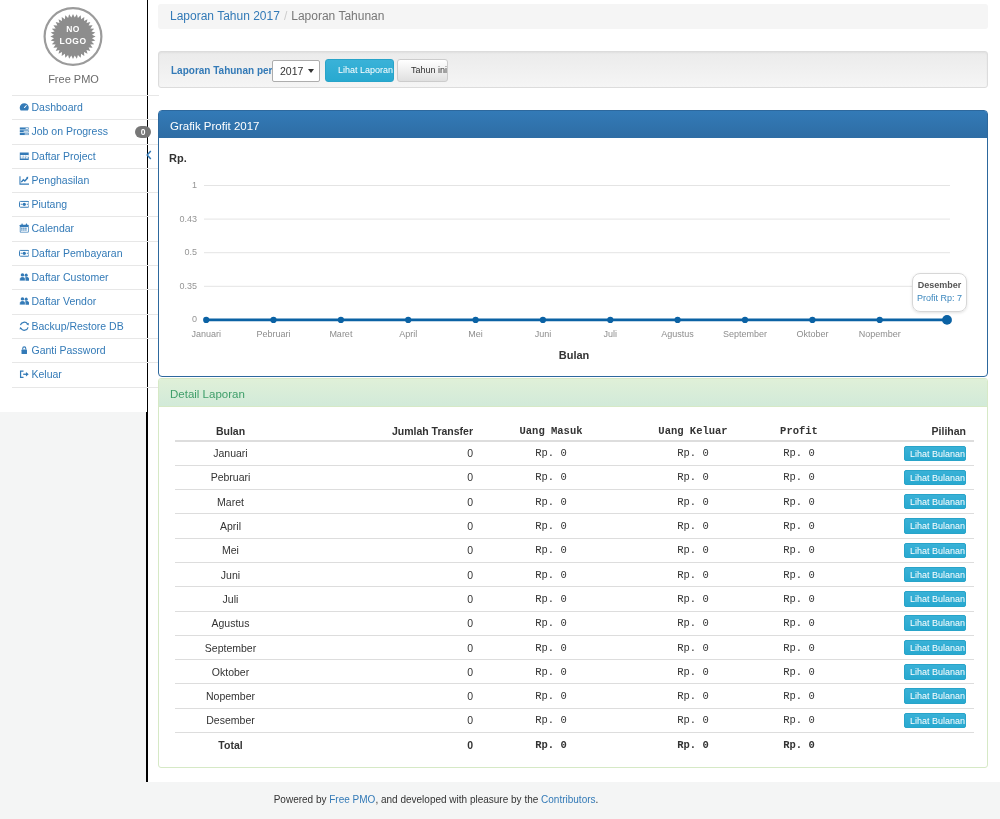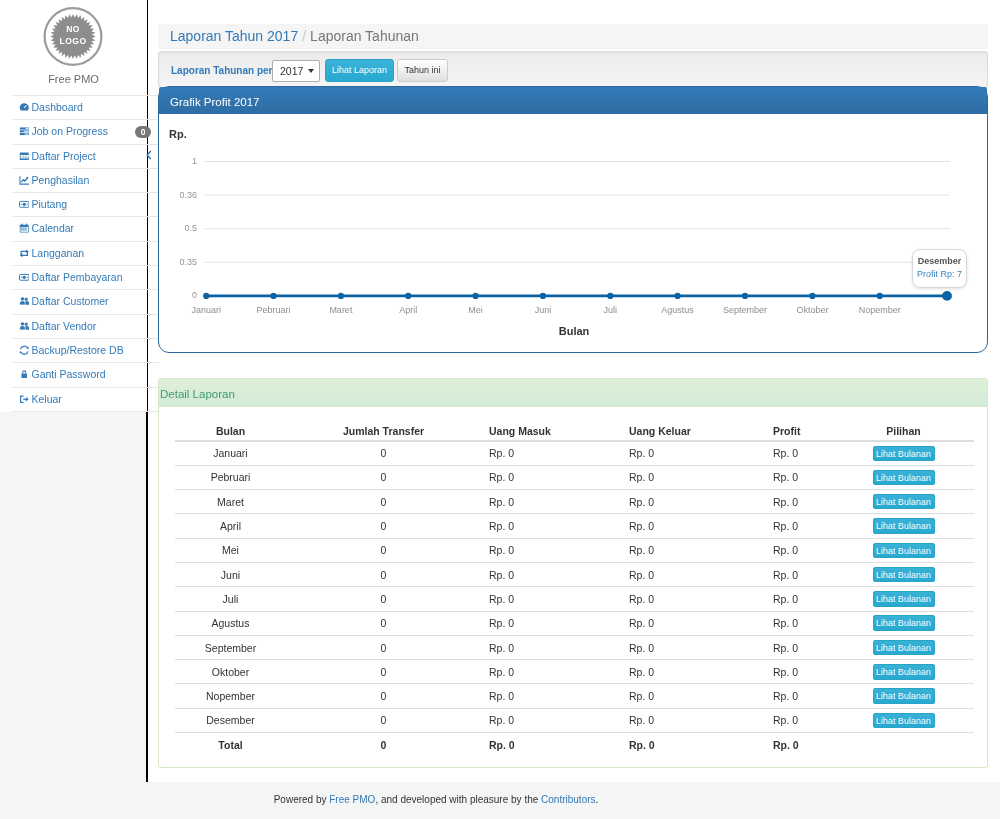--- a/index.html
+++ b/index.html
@@ -15,54 +15,54 @@
 #menu { position:absolute; left:12px; top:95px; width:147px; border-top:1px solid #e7e7e7; }
 .mi { position:relative; height:24.3px; border-bottom:1px solid #e7e7e7; color:#337ab7; font-size:10.5px; line-height:23.3px; padding-left:6.5px; white-space:nowrap; }
 .mi svg { vertical-align:-1.5px; margin-right:2.5px; }
 .badge0 { position:absolute; right:8px; top:5.5px; background:#777; color:#fff; font-size:8.5px; font-weight:bold; line-height:12.5px; height:12.5px; min-width:16px; text-align:center; border-radius:9px; padding:0 4px; }
 .chev { position:absolute; right:5px; top:5px; } .chev svg { display:block; }
 
 
 #main { position:absolute; left:148px; top:0; width:852px; height:782px; background:#fff; }
 
 
-#crumb { position:absolute; left:158px; top:24px; width:830px; height:25px; background:#f5f5f5; border-radius:3px; font-size:14px; line-height:25px; padding-left:12px; color:#777; }
+#crumb { position:absolute; left:158px; top:4px; width:830px; height:25px; background:#f5f5f5; border-radius:3px; font-size:12px; line-height:25px; padding-left:12px; color:#777; }
 #crumb .sep { padding:0 4px; color:#ccc; }
 
 
 #well { position:absolute; left:158px; top:51px; width:830px; height:37px; border:1px solid #dcdcdc; border-radius:3px; background:linear-gradient(to bottom,#ebebeb 0,#f5f5f5 100%); box-shadow:inset 0 1px 2px rgba(0,0,0,.05); }
 #well .lbl { position:absolute; left:12px; top:0; line-height:37px; font-weight:bold; color:#337ab7; font-size:10px; }
 #sel { position:absolute; left:113px; top:8px; width:48px; height:22px; background:#fff; border:1px solid #adadad; border-radius:2px; font-size:10.5px; color:#333; padding-left:7px; line-height:20px; }
 #sel .arr { position:absolute; right:5px; top:8px; width:0; height:0; border-left:3.5px solid transparent; border-right:3.5px solid transparent; border-top:4px solid #333; }
-.btn { position:absolute; top:7px; height:23px; border-radius:3px; font-size:9px; text-align:center; line-height:21px; }
+.btn { position:absolute; top:7px; height:23px; border-radius:3px; font-size:9px; text-align:right; line-height:21px; }
 #btninfo { left:166px; width:69px; color:#fff; border:1px solid #28a4c9; background:linear-gradient(to bottom,#3ab2d8 0,#28a9d0 100%); }
 #btndef { left:238px; width:51px; color:#333; border:1px solid #ccc; background:linear-gradient(to bottom,#fff 0,#e0e0e0 100%); }
 
 
-#cpanel { position:absolute; left:158px; top:86px; width:830px; height:267px; border:1px solid #2d689d; border-radius:11px; background:#fff; }
+#cpanel { position:absolute; left:158px; top:110px; width:830px; height:267px; border:1px solid #2d689d; border-radius:4px; background:#fff; }
 #chead { position:absolute; left:0; top:0; right:0; height:27px; background:linear-gradient(to bottom,#337ab7 0,#2e6da4 100%); border-radius:2px 2px 0 0; color:#fff; font-size:11.5px; line-height:30px; padding-left:11px; }
 #rp { position:absolute; left:10px; top:41px; font-weight:bold; font-size:11px; color:#333;text-align:right; }
 #bulan { position:absolute; left:0; top:238px; width:830px; text-align:center; font-weight:bold; font-size:11px; color:#333; }
 .ylab { position:absolute; width:36px; text-align:right; font-size:9px; color:#959595; }
 .xlab { position:absolute; width:70px; text-align:center; top:218px; font-size:9px; color:#8d8d8d; }
 
 
 #tip { position:absolute; left:753px; top:162px; width:55px; height:39px; background:rgba(255,255,255,.95); border:1px solid #d7d7d7; border-radius:8px; box-shadow:0 1px 3px rgba(0,0,0,.12); text-align:center; }
 #tip .t1 { font-weight:bold; color:#555; font-size:9px; margin-top:6px; }
 #tip .t2 { color:#3a86bd; font-size:9px; margin-top:3px; }
 
 
 #dpanel { position:absolute; left:158px; top:378px; width:830px; height:390px; border:1px solid #d6e9c6; border-radius:3px; background:#fff; }
-#dhead { position:absolute; left:0; top:0; right:0; height:28px; background:linear-gradient(to bottom,#dff0d8 0,#d2ead9 100%); border-bottom:1px solid #d6e9c6; border-radius:2px 2px 0 0; color:#3f9e6a; font-size:11.5px; line-height:31px; padding-left:1px; }
+#dhead { position:absolute; left:0; top:0; right:0; height:28px; background:linear-gradient(to bottom,#dff0d8 0,#d2ead9 100%); border-bottom:1px solid #d6e9c6; border-radius:2px 2px 0 0; color:#3f9e6a; font-size:11.5px; line-height:31px; padding-left:11px; }
 #dtable { position:absolute; left:16px; top:43px; width:799px; border-collapse:collapse; table-layout:fixed; font-size:10.5px; color:#333; }
 #dtable th { font-weight:bold; border-bottom:2px solid #ddd; height:19px; vertical-align:middle; padding:0 8px; }
 #dtable td { border-top:1px solid #ddd; height:24.3px; vertical-align:middle; padding:0 8px; }
 #dtable tr.total td { font-weight:bold; }
 #dtable td:first-child, #dtable th:first-child { text-align:center; }
-.ctr { text-align:center; } .rgt { text-align:left; }
+.ctr { text-align:right; } .rgt { text-align:center;font-family:Liberation Mono, monospace; }
 .btnsm { display:inline-block; width:62px; height:15.5px; border-radius:2px; color:#fff; font-size:9px; line-height:14px; border:1px solid #28a4c9; background:linear-gradient(to bottom,#39b1d7 0,#28a9d0 100%); }
 
 
 #footer { position:absolute; left:0; top:782px; width:872px; height:37px; background:#f4f5f5; text-align:center; font-size:10px; color:#333; line-height:36px; }
 </style>
 </head>
 <body>
 <div id="main"></div>
 
 <div id="sidebar">
@@ -122,26 +122,20 @@
           <rect x="1.9" y="5" width="9.2" height="5.9" fill="#fff"></rect>
           <g fill="#337ab7">
             <rect x="2.7" y="5.7" width="1.7" height="1.5"></rect>
             <rect x="5.2" y="5.7" width="1.7" height="1.5"></rect>
             <rect x="7.7" y="5.7" width="1.7" height="1.5"></rect>
             <rect x="2.7" y="7.9" width="1.7" height="1.5"></rect>
             <rect x="5.2" y="7.9" width="1.7" height="1.5"></rect>
             <rect x="7.7" y="7.9" width="1.7" height="1.5"></rect>
           </g>
         </svg>Calendar</div>
-<div class="mi"><svg width="10.5" height="10.5" viewBox="0 0 13 13">
-          <path fill="none" stroke="#337ab7" stroke-width="1.5" d="M2.6,8.3V4.2h6.6"></path>
-          <path fill="#337ab7" d="M8.7,1.8v4.8l3.6-2.4z"></path>
-          <path fill="none" stroke="#337ab7" stroke-width="1.5" d="M10.4,4.9V9H3.8"></path>
-          <path fill="#337ab7" d="M4.3,11.4V6.6L.7,9z"></path>
-        </svg>Langganan</div>
 <div class="mi"><svg width="10.5" height="10.5" viewBox="0 0 13 13">
           <rect x=".6" y="3" width="11.8" height="7.2" rx="1.2" fill="none" stroke="#337ab7" stroke-width="1.2"></rect>
           <circle cx="6.5" cy="6.6" r="2.1" fill="#337ab7"></circle>
           <rect x="2.2" y="5.8" width="1.1" height="1.6" fill="#337ab7"></rect>
           <rect x="9.7" y="5.8" width="1.1" height="1.6" fill="#337ab7"></rect>
         </svg>Daftar Pembayaran</div>
 <div class="mi"><svg width="10.5" height="10.5" viewBox="0 0 13 13">
           <g fill="#337ab7">
             <circle cx="8.9" cy="3.9" r="1.9"></circle>
             <path d="M6.7,10.7h5.8v-1.9c0-1.6-1.3-2.6-2.9-2.6s-2.9,1-2.9,2.6z"></path>
@@ -202,21 +196,21 @@
         <circle cx="316.6" cy="181.9" r="3.1" fill="#0b62a4"></circle>
         <circle cx="383.9" cy="181.9" r="3.1" fill="#0b62a4"></circle>
         <circle cx="451.3" cy="181.9" r="3.1" fill="#0b62a4"></circle>
         <circle cx="518.6" cy="181.9" r="3.1" fill="#0b62a4"></circle>
         <circle cx="586.0" cy="181.9" r="3.1" fill="#0b62a4"></circle>
         <circle cx="653.4" cy="181.9" r="3.1" fill="#0b62a4"></circle>
         <circle cx="720.7" cy="181.9" r="3.1" fill="#0b62a4"></circle>
         <circle cx="788.0" cy="181.9" r="4.9" fill="#0b62a4"></circle>
       </svg>
 <div class="ylab" style="left:2px;top:69.0px">1</div>
-<div class="ylab" style="left:2px;top:102.6px">0.36</div>
+<div class="ylab" style="left:2px;top:102.6px">0.43</div>
 <div class="ylab" style="left:2px;top:136.2px">0.5</div>
 <div class="ylab" style="left:2px;top:169.8px">0.35</div>
 <div class="ylab" style="left:2px;top:203.4px">0</div>
 <div class="xlab" style="left:12.2px">Januari</div>
 <div class="xlab" style="left:79.5px">Pebruari</div>
 <div class="xlab" style="left:146.9px">Maret</div>
 <div class="xlab" style="left:214.2px">April</div>
 <div class="xlab" style="left:281.6px">Mei</div>
 <div class="xlab" style="left:348.9px">Juni</div>
 <div class="xlab" style="left:416.3px">Juli</div>

